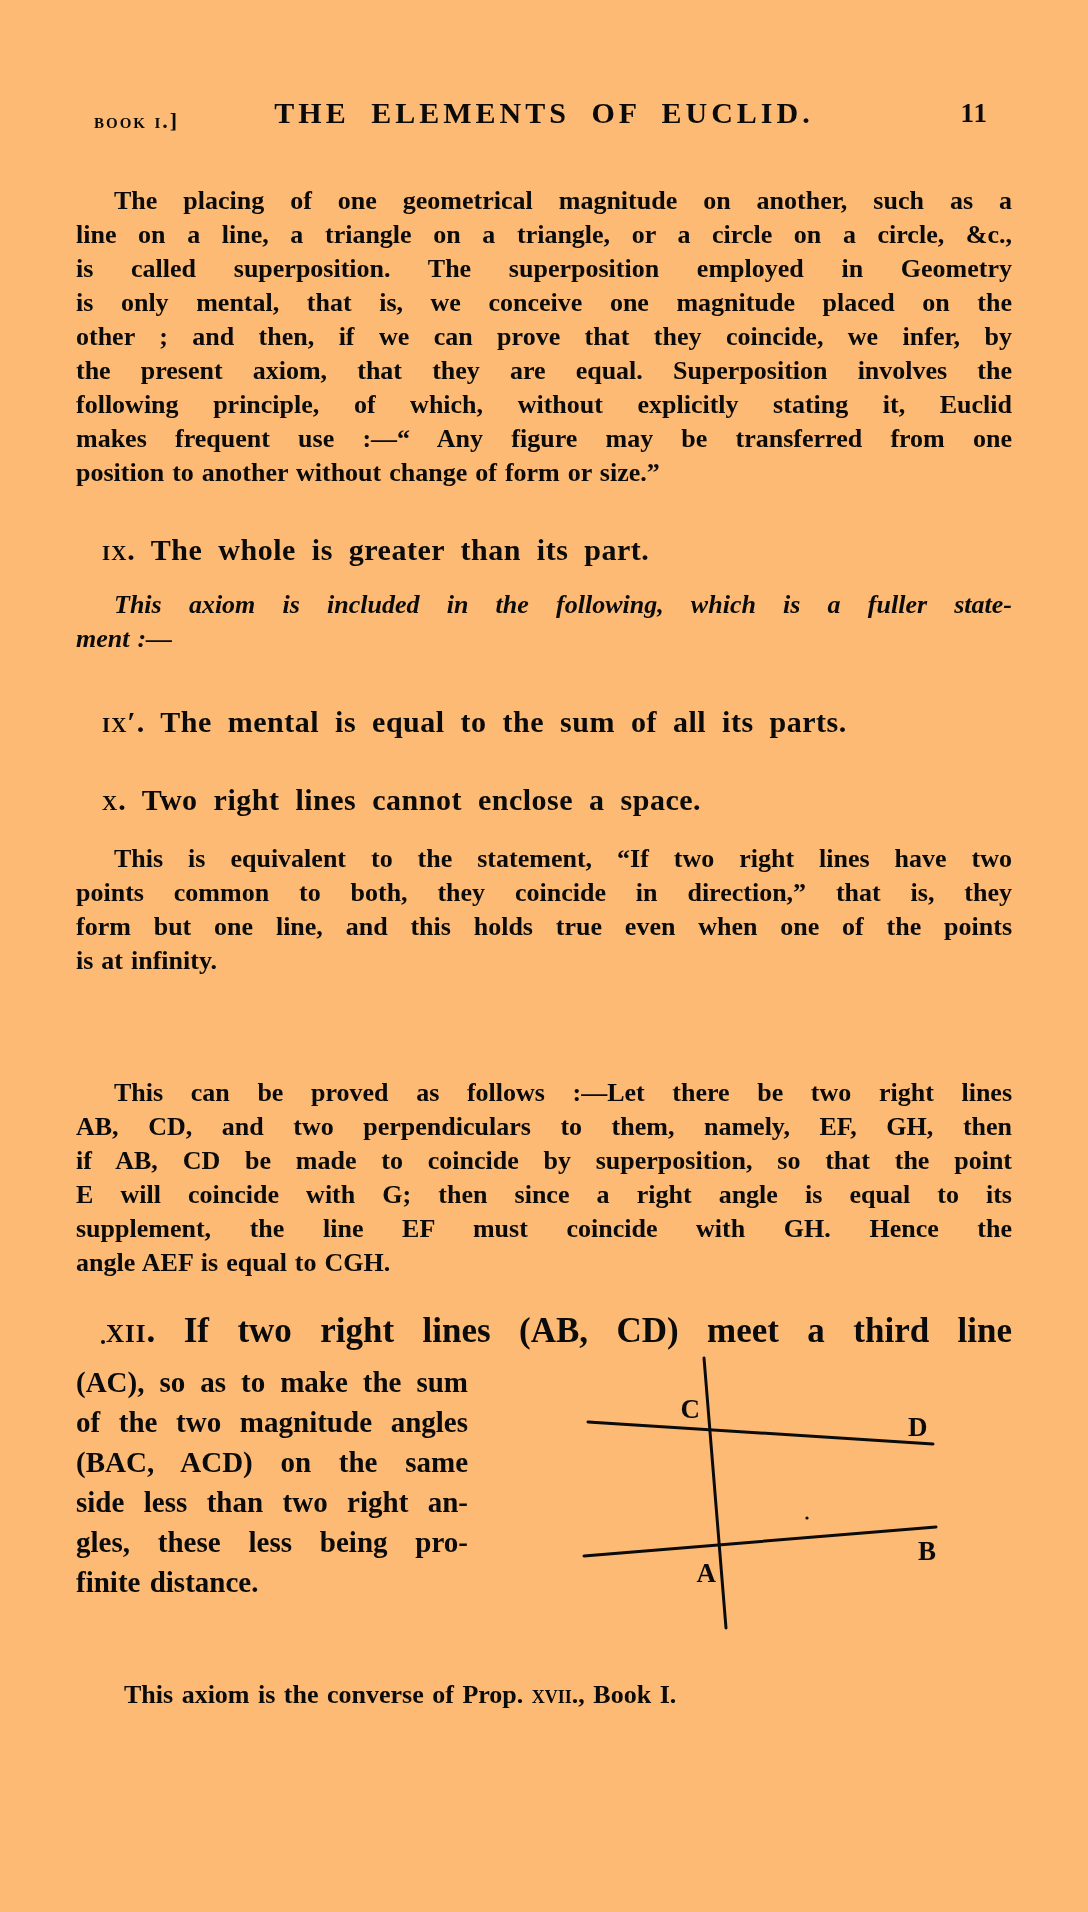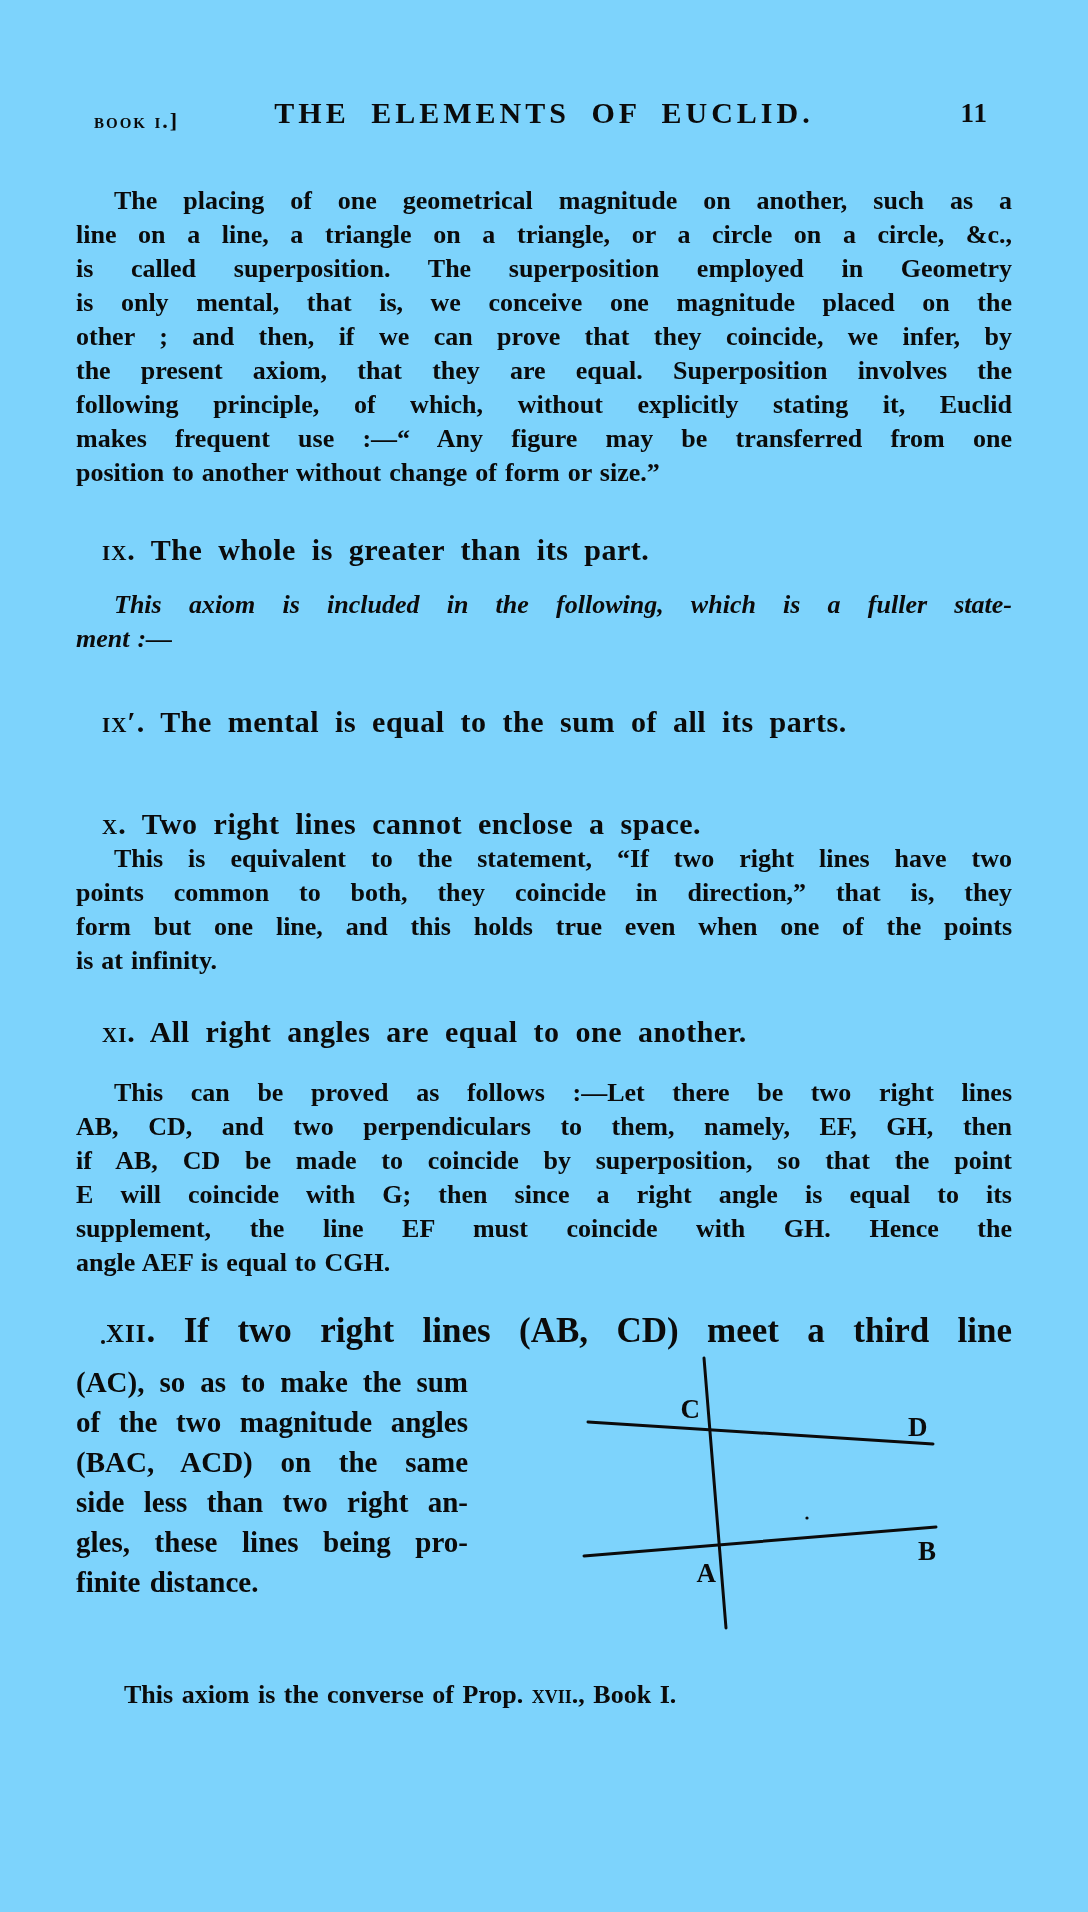--- a/index.html
+++ b/index.html
@@ -1,19 +1,19 @@
 <!DOCTYPE html>
 <html><head>
 <meta charset="utf-8">
 <style>
   html,body{margin:0;padding:0;background:#ffffff;}
   .page{
     position:relative;
     width:1088px;height:1912px;
-    background:#7dd3fc;
+    background:#fdba74;
     color:#0b0b0b;
     font-family:"Liberation Serif", serif;
     font-weight:bold;
     overflow:hidden;
   }
   
   .runhead{position:absolute;top:96px;left:0;width:100%;height:48px;}
   .book-label{
     position:absolute;left:94px;top:12px;
     font-size:22px;font-variant:small-caps;letter-spacing:2px;
@@ -87,48 +87,47 @@
 
   <div class="axiom" style="top:522px;"><span class="sc">ix</span><span>.  The whole is greater than its part.</span></div>
 
   <div class="para" style="top:588px;font-style:italic;">
     <div class="ln first">This axiom is included in the following, which is a fuller state-</div>
     <div class="ln last">ment :—</div>
   </div>
 
   <div class="axiom" style="top:694px;"><span class="sc">ix′</span><span>.  The mental is equal to the sum of all its parts.</span></div>
 
-  <div class="axiom" style="top:796px;"><span class="sc">x</span><span>.  Two right lines cannot enclose a space.</span></div>
+  <div class="axiom" style="top:772px;"><span class="sc">x</span><span>.  Two right lines cannot enclose a space.</span></div>
 
   <div class="para" style="top:842px;">
     <div class="ln first">This is equivalent to the statement, “If two right lines have two</div>
     <div class="ln">points common to both, they coincide in direction,” that is, they</div>
     <div class="ln">form but one line, and this holds true even when one of the points</div>
     <div class="ln last">is at infinity.</div>
   </div>
 
-  <div class="axiom" style="top:1004px;"><span class="sc">xi</span><span>.  All right angles are equal to one another.</span></div>
 
   <div class="para" style="top:1076px;">
     <div class="ln first">This can be proved as follows :—Let there be two right lines</div>
     <div class="ln">AB, CD, and two perpendiculars to them, namely, EF, GH, then</div>
     <div class="ln">if AB, CD be made to coincide by superposition, so that the point</div>
     <div class="ln">E will coincide with G; then since a right angle is equal to its</div>
     <div class="ln">supplement, the line EF must coincide with GH.  Hence the</div>
     <div class="ln last">angle AEF is equal to CGH.</div>
   </div>
 
   <div class="axiom-big" style="top:1308px;"><span class="sc">xii</span><span>.  If two right lines (AB, CD) meet a third line</span></div>
 
   <div class="col-narrow">
     <div class="ln">(AC), so as to make the sum</div>
     <div class="ln">of the two magnitude angles</div>
     <div class="ln">(BAC, ACD) on the same</div>
     <div class="ln">side less than two right an-</div>
-    <div class="ln">gles, these lines being pro-</div>
+    <div class="ln">gles, these less being pro-</div>
     <div class="ln last"><span class="it">finite distance.</span></div>
   </div>
 
   <div class="figure">
     <svg viewBox="0 0 392 300">
       <line x1="138" y1="12" x2="160" y2="282"></line>
       <line x1="22" y1="76" x2="367" y2="98"></line>
       <line x1="18" y1="210" x2="370" y2="181"></line>
       <circle cx="241" cy="172" r="1.6" fill="#0b0b0b"></circle>
       <text x="134" y="72" text-anchor="end">C</text>

